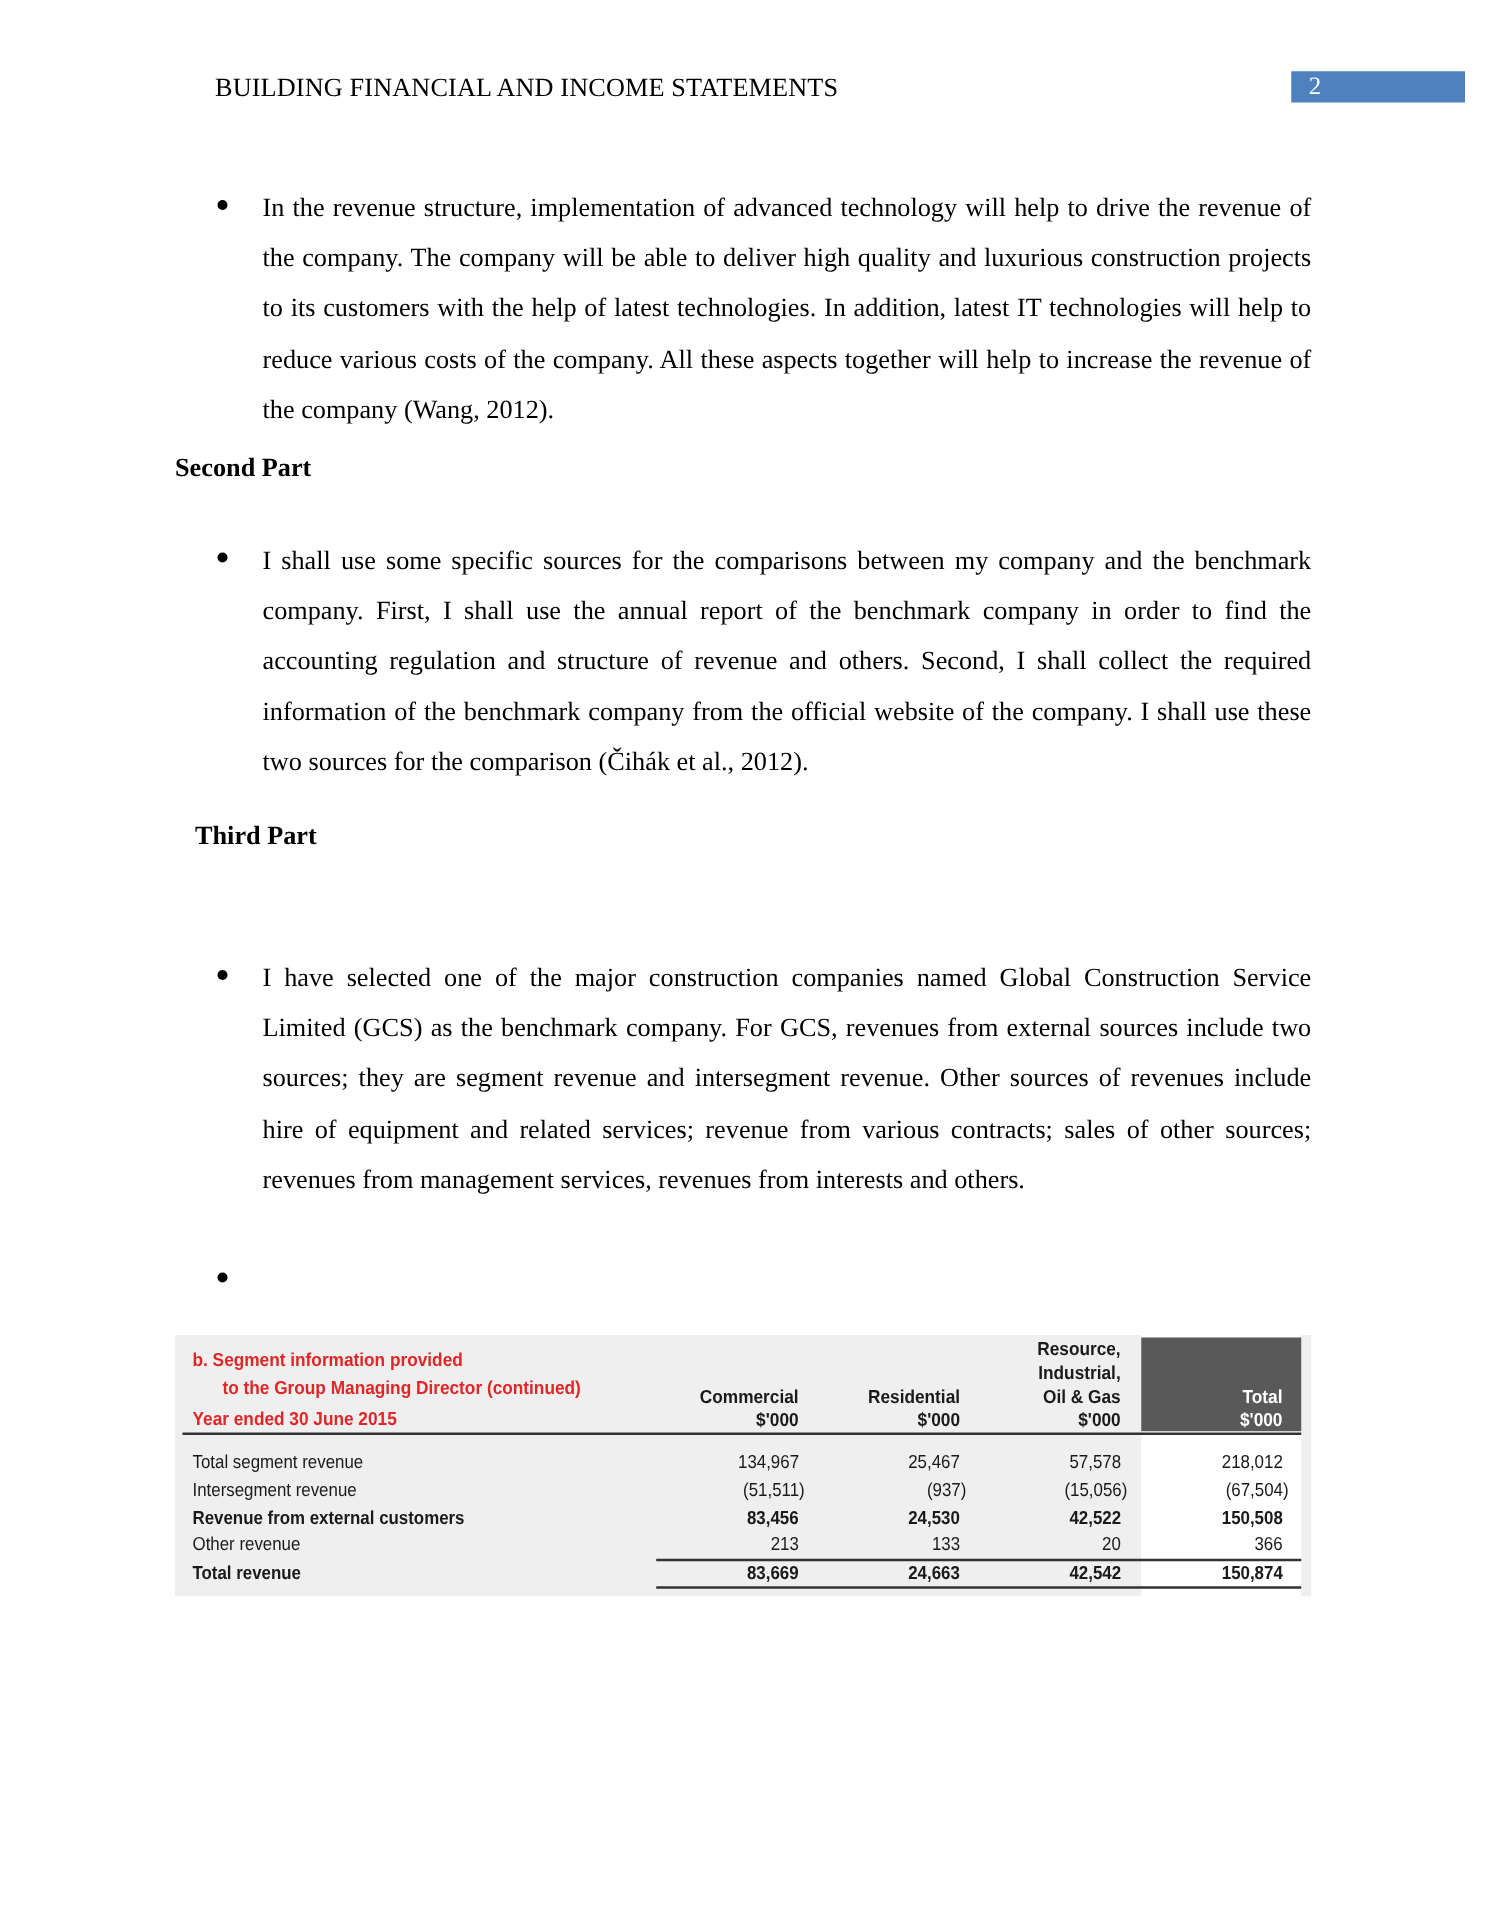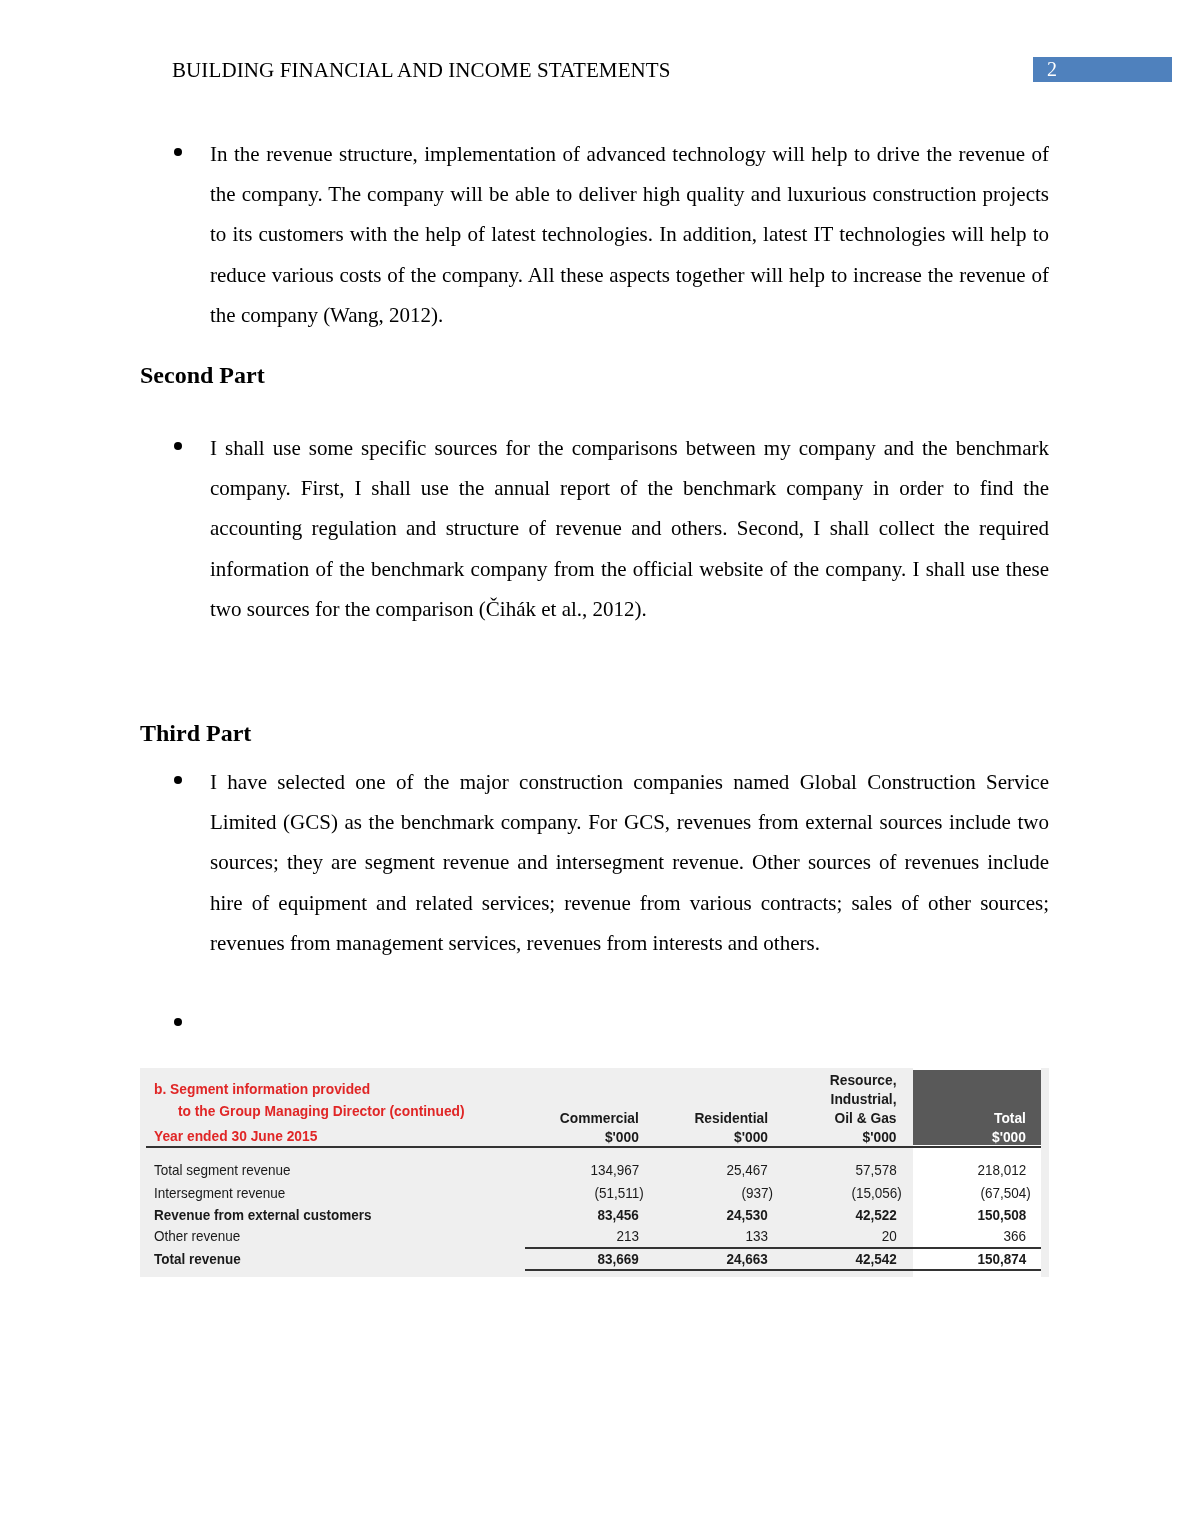--- a/index.html
+++ b/index.html
@@ -5,21 +5,21 @@
   html, body { margin:0; padding:0; background:#ffffff; }
   body { width:1190px; height:1540px; position:relative; overflow:hidden;
          font-family:"Liberation Serif", "DejaVu Serif", serif; color:#000; }
 
   .header-title { position:absolute; left:172px; top:58px; font-size:21px; letter-spacing:0.1px; }
   .page-num-box { position:absolute; left:1033px; top:57px; width:139px; height:25px; background:#4f81bd; }
   .page-num { position:absolute; left:14px; top:1px; color:#fff; font-size:20px; }
 
   .bullet-block { position:absolute; left:210px; width:839px; font-size:21px; line-height:40.2px; text-align:justify; }
   .bullet-dot { position:absolute; left:-36px; top:14px; width:8px; height:8px; border-radius:50%; background:#000; }
-  .heading { position:absolute; left:140px; font-size:24px; font-weight:bold; }
+  .heading { position:absolute; left:140px; font-size:21px; font-weight:bold; }
 
   
   .tbl { position:absolute; left:140px; top:1068px; width:909px; height:209px; background:#efefef;
          font-family:"Liberation Sans", "DejaVu Sans", sans-serif; font-size:14.5px; color:#1a1a1a; }
   .tbl-total-col { position:absolute; left:773px; top:0; width:128px; height:209px; background:#ffffff; }
   .tbl-total-head { position:absolute; left:773px; top:2px; width:128px; height:75px; background:#595959; }
   .tbl-title { position:absolute; left:14px; top:10px; color:#e02626; font-weight:bold; font-size:15px; line-height:22px; transform:scaleX(0.92); transform-origin:left; }
   .tbl-title .ind { padding-left:26px; }
   .tbl-year { position:absolute; left:14px; top:59px; color:#e02626; font-weight:bold; font-size:15px; transform:scaleX(0.92); transform-origin:left; }
   .hline { position:absolute; height:2px; background:#333; }
@@ -29,33 +29,33 @@
   .bold { font-weight:bold; }
 </style>
 </head>
 <body>
 
 <div class="header-title">BUILDING FINANCIAL AND INCOME STATEMENTS</div>
 <div class="page-num-box">
   <span class="page-num">2</span>
 </div>
 
-<div class="bullet-block" style="top:134px;">
+<div class="bullet-block" style="top:146px;">
   <span class="bullet-dot"></span>
   <span>In the revenue structure, implementation of advanced technology will help to drive the revenue of the company. The company will be able to deliver high quality and luxurious construction projects to its customers with the help of latest technologies. In addition, latest IT technologies will help to reduce various costs of the company. All these aspects together will help to increase the revenue of the company (Wang, 2012).</span>
 </div>
 
 <div class="heading" style="top:362px;">Second Part</div>
 
 <div class="bullet-block" style="top:428px;">
   <span class="bullet-dot"></span>
   <span>I shall use some specific sources for the comparisons between my company and the benchmark company. First, I shall use the annual report of the benchmark company in order to find the accounting regulation and structure of revenue and others. Second, I shall collect the required information of the benchmark company from the official website of the company. I shall use these two sources for the comparison (Čihák et al., 2012).</span>
 </div>
 
-<div class="heading" style="top:720px;">Third Part</div>
+<div class="heading" style="top:656px;margin-left:16px;">Third Part</div>
 
 <div class="bullet-block" style="top:762px;">
   <span class="bullet-dot"></span>
   <span>I have selected one of the major construction companies named Global Construction Service Limited (GCS) as the benchmark company. For GCS, revenues from external sources include two sources; they are segment revenue and intersegment revenue. Other sources of revenues include hire of equipment and related services; revenue from various contracts; sales of other sources; revenues from management services, revenues from interests and others.</span>
 </div>
 
 <div class="bullet-block" style="top:1004px;">
   <span class="bullet-dot"></span>
 </div>
 

